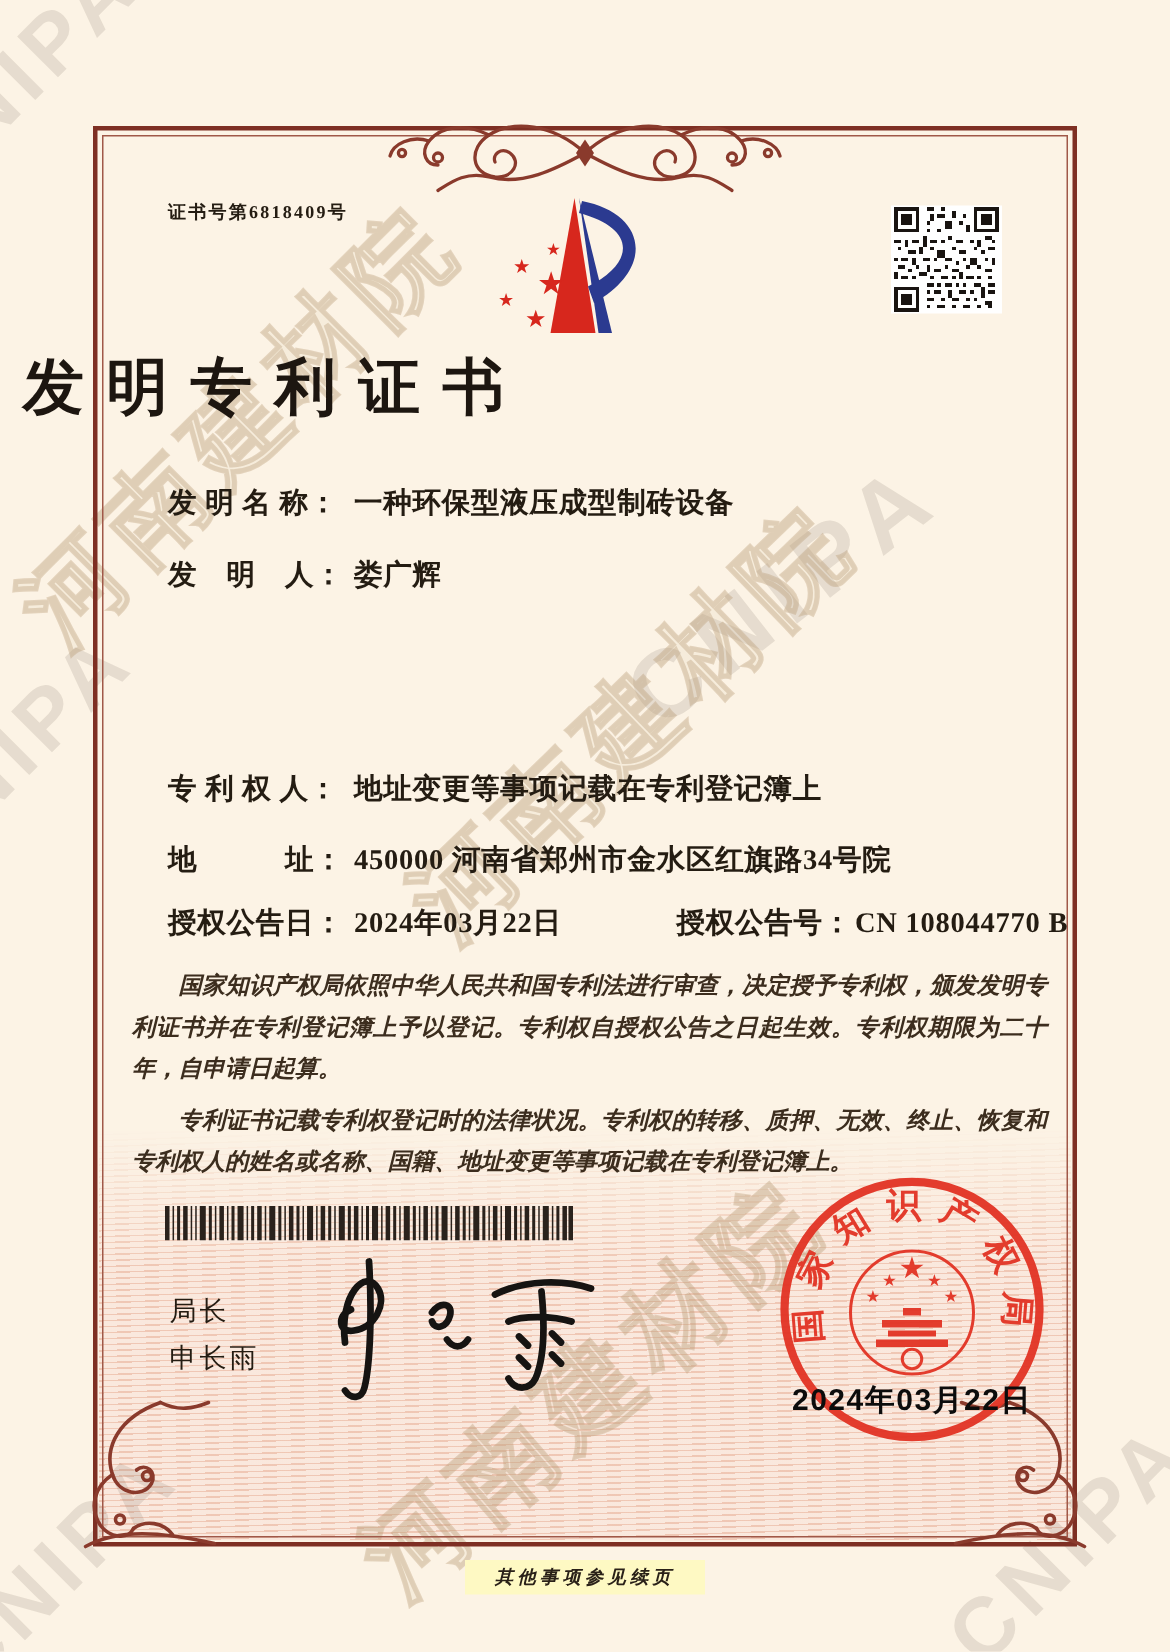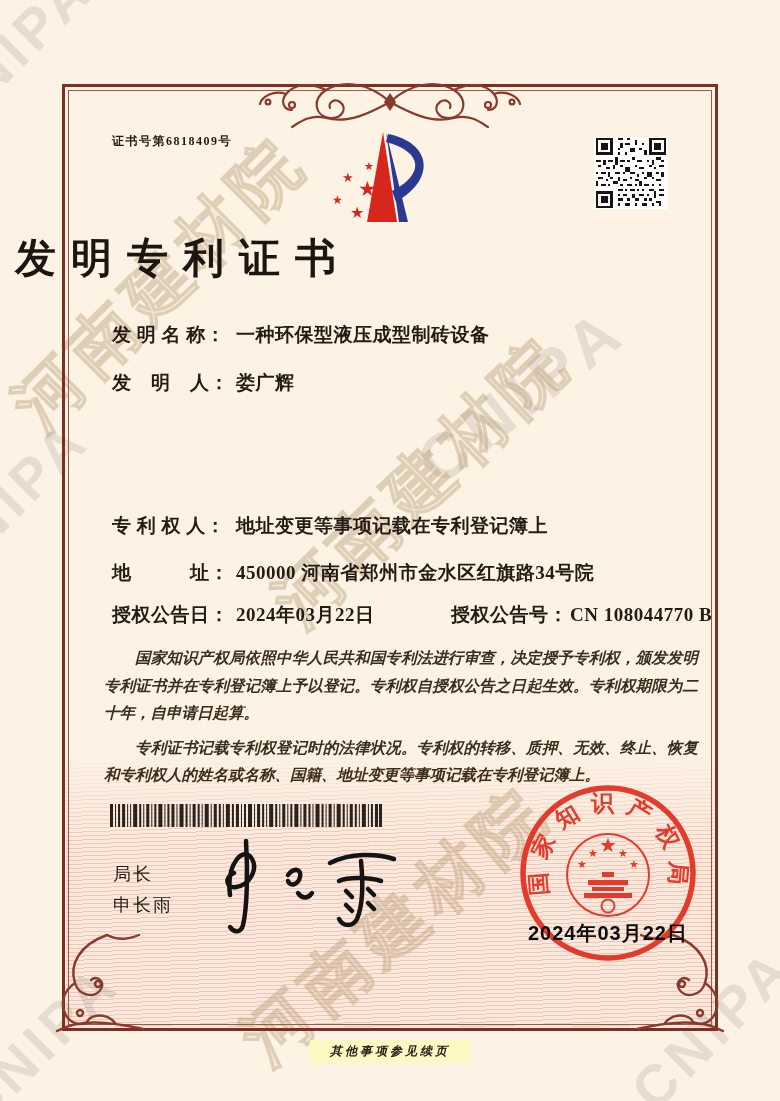--- a/index.html
+++ b/index.html
@@ -30,21 +30,21 @@
   }
   
   .content{position:absolute;inset:0;z-index:4}
   .cert-no{position:absolute;left:112px;top:133px;font-size:12px;font-weight:bold;letter-spacing:1.5px}
   .title{position:absolute;left:0;width:100%;top:231px;text-align:left;font-size:41px;font-weight:bold;letter-spacing:15px;text-indent:15px;color:#1d1610}
   .row{position:absolute;left:112px;font-size:19px;font-weight:bold;white-space:nowrap;letter-spacing:.5px}
   .row .lab{display:inline-block;min-width:122px}
   .row .val{margin-left:2px}
   .pair2{position:absolute;left:339px;top:0;white-space:nowrap}
   .paras{position:absolute;left:88px;width:610px;top:644px;font-size:15.5px;line-height:1.78;font-style:italic;font-weight:600;color:#3c2d1e;text-align:justify}
-  .paras p{margin:0 0 7px 16px;text-indent:2em}
+  .paras p{margin:0 0 7px 0;text-indent:2em}
   .director{position:absolute;left:113px;font-size:18px;font-weight:normal;letter-spacing:2px}
   .footer-page{position:absolute;left:0;width:100%;top:997px;text-align:center;font-size:13.5px;font-weight:bold}
   .bottom-note{
     position:absolute;left:50%;transform:translateX(-50%);top:1040px;
     font-size:12px;font-weight:bold;font-style:italic;letter-spacing:3px;
     background:#fef9c3;padding:3px 20px;z-index:5;color:#2a2118
   }
   .seal-wrap{position:absolute;left:517px;top:782px;width:182px;height:182px;z-index:6;opacity:.95}
   .seal-date{position:absolute;left:505px;top:920px;width:206px;text-align:center;z-index:7;
     font-family:"Liberation Sans","DejaVu Sans",sans-serif;font-weight:bold;font-size:20px;color:#0c0c0c;letter-spacing:1px}

